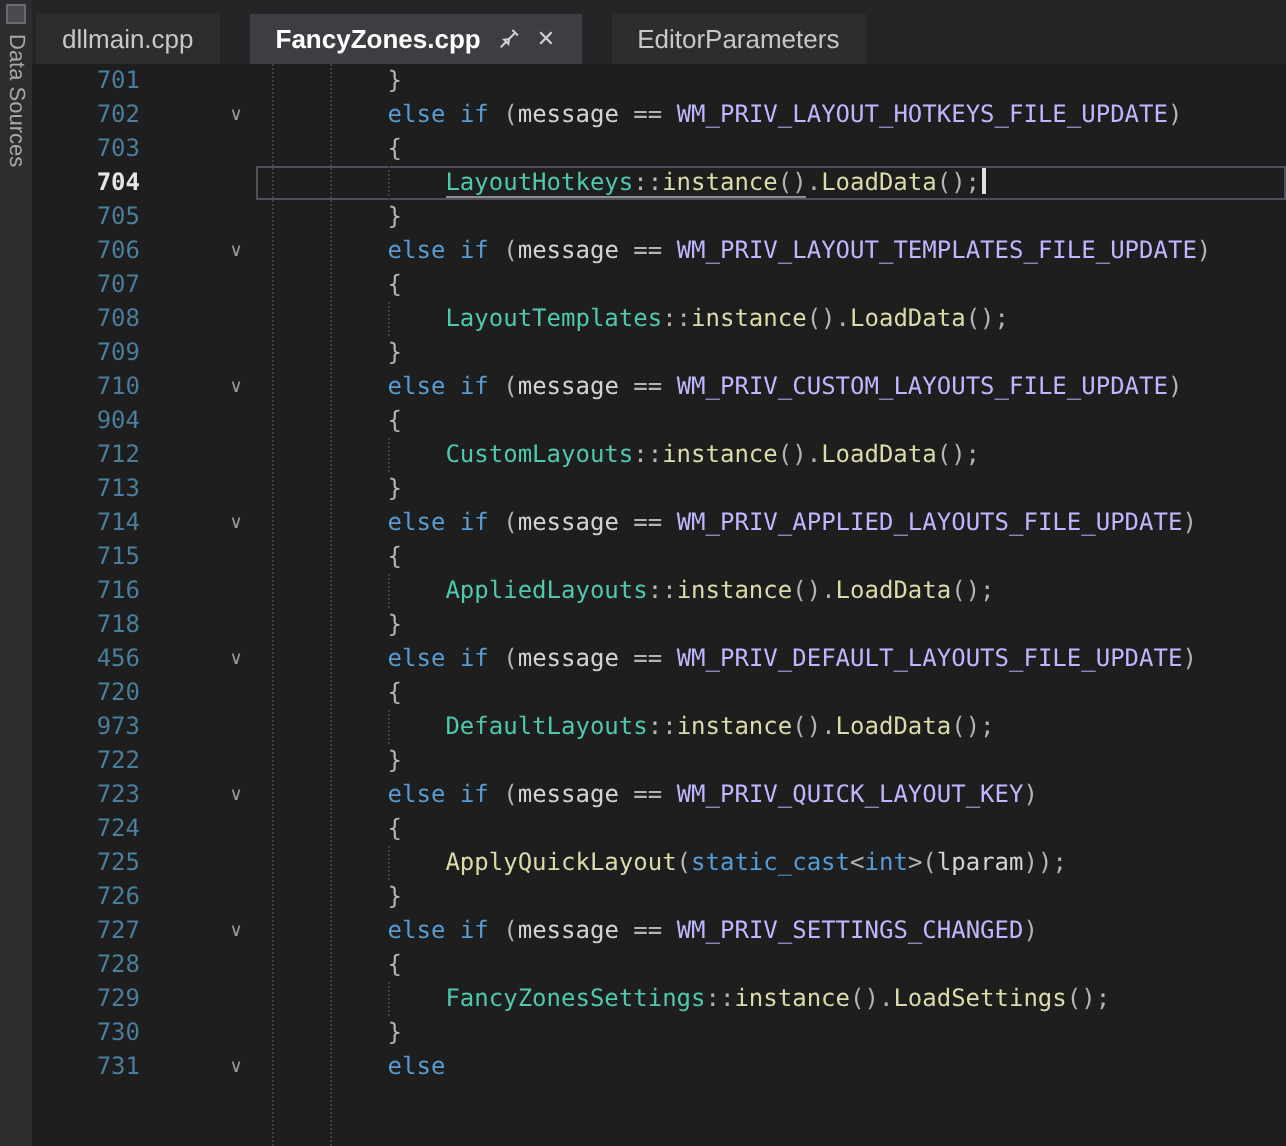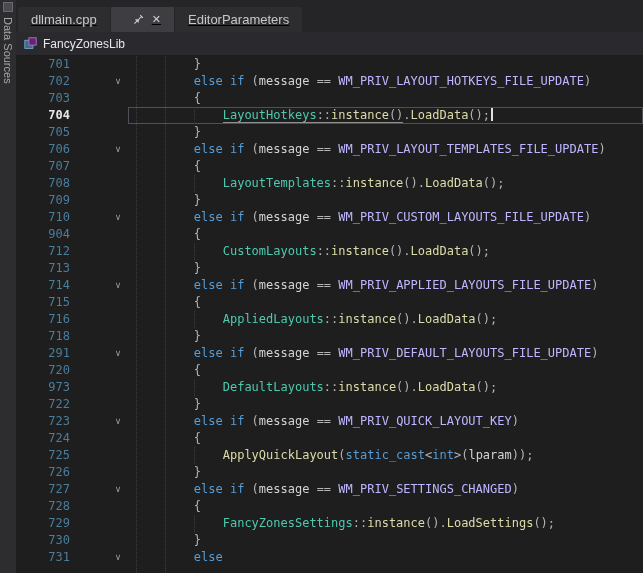--- a/index.html
+++ b/index.html
@@ -10,21 +10,21 @@
   
   .side-strip { width:16px; flex-shrink:0; background:#2d2d30; display:flex;
                 flex-direction:column; align-items:center; padding-top:2px; gap:5px; }
   .strip-icon { width:10px; height:10px; background:#4a4a50; border:1px solid #6a6a70; }
   .strip-label { writing-mode:vertical-rl; font-size:11px; color:#a8a8a8; white-space:nowrap; }
 
   .main { flex:1; min-width:0; display:flex; flex-direction:column; }
 
   
   .tabbar { height:32px; background:#252528; display:flex; align-items:flex-end;
-            padding-left:2px; gap:1px; overflow:hidden; flex-shrink:0;text-decoration:underline; }
+            padding-left:2px; gap:15px; overflow:hidden; flex-shrink:0; }
   .tab { height:25px; background:#2d2d30; color:#c8c8c8; display:flex; align-items:center;
          padding:0 13px; font-size:13px; white-space:nowrap; flex-shrink:0; }
   .tab.active { background:#3e3e42; color:#ffffff; font-weight:bold; }
   .tab-pin { margin-left:9px; display:flex; align-items:center; }
   .tab-close { margin-left:8px; color:#d0d0d0; font-size:11px; font-weight:normal; }
 
   
   .navbar { height:24px; background:#2a2a2e; border-bottom:1px solid #1b1b1d;
             display:flex; align-items:center; padding:0 8px; gap:6px; flex-shrink:0; }
   .proj-label { color:#e8e8e8; font-size:12px; }
@@ -57,41 +57,33 @@
     <span class="strip-label">Data Sources</span>
   </div>
 
   <div class="main">
 
     <div class="tabbar" id="tabbar">
         <div class="tab">
           <span>dllmain.cpp</span>
         </div>
         <div class="tab active">
+          <span>FancyZones.cpp</span>
           <span class="tab-pin">
             <svg width="11" height="11" viewBox="0 0 16 16">
               <path fill="none" stroke="#d0d0d0" stroke-width="1.5" d="M10.5 1.5 L14.5 5.5 M12.5 3.5 L8 8 L4.5 8.5 L7.5 11.5 L8 8 M6 10 L2 14"></path>
             </svg>
           </span>
           <span class="tab-close">✕</span>
         </div>
         <div class="tab">
           <span>EditorParameters</span>
         </div>
       </div>
 
-    <div class="navbar">
-      <span style="display:flex;align-items:center;">
-        <svg width="13" height="13" viewBox="0 0 16 16">
-          <rect x="1" y="4" width="10" height="10" fill="#3d6a8a" stroke="#7ab0d4" stroke-width="1"></rect>
-          <rect x="6" y="1" width="9" height="9" fill="#68217a" stroke="#b385c2" stroke-width="1"></rect>
-        </svg>
-      </span>
-      <span class="proj-label">FancyZonesLib</span>
-    </div>
 
     <div class="editor" id="editor">
       <div class="guide g0"></div>
       <div class="guide g4"></div>
       <div id="code-lines">
           <div class="line">
             <div class="ln">701</div>
             <div class="margin"></div>
             <div class="fold"></div>
             <div class="code"><span class="tok" style="color: rgb(180, 180, 180);">        }</span></div>
@@ -190,21 +182,21 @@
             <div class="code"><span class="tok" style="color: rgb(212, 212, 212);">            </span><span class="tok" style="color: rgb(78, 201, 176);">AppliedLayouts</span><span class="tok" style="color: rgb(180, 180, 180);">::</span><span class="tok" style="color: rgb(220, 220, 170);">instance</span><span class="tok" style="color: rgb(180, 180, 180);">()</span><span class="tok" style="color: rgb(180, 180, 180);">.</span><span class="tok" style="color: rgb(220, 220, 170);">LoadData</span><span class="tok" style="color: rgb(180, 180, 180);">();</span></div>
             <div class="g8line"></div>
           </div>
           <div class="line">
             <div class="ln">718</div>
             <div class="margin"></div>
             <div class="fold"></div>
             <div class="code"><span class="tok" style="color: rgb(180, 180, 180);">        }</span></div>
           </div>
           <div class="line">
-            <div class="ln">291</div>
+            <div class="ln">456</div>
             <div class="margin"></div>
             <div class="fold">∨</div>
             <div class="code"><span class="tok" style="color: rgb(212, 212, 212);">        </span><span class="tok" style="color: rgb(86, 156, 214);">else</span><span class="tok" style="color: rgb(212, 212, 212);"> </span><span class="tok" style="color: rgb(86, 156, 214);">if</span><span class="tok" style="color: rgb(180, 180, 180);"> (</span><span class="tok" style="color: rgb(212, 212, 212);">message</span><span class="tok" style="color: rgb(180, 180, 180);"> == </span><span class="tok" style="color: rgb(190, 183, 255);">WM_PRIV_DEFAULT_LAYOUTS_FILE_UPDATE</span><span class="tok" style="color: rgb(180, 180, 180);">)</span></div>
           </div>
           <div class="line">
             <div class="ln">720</div>
             <div class="margin"></div>
             <div class="fold"></div>
             <div class="code"><span class="tok" style="color: rgb(180, 180, 180);">        {</span></div>
           </div>

